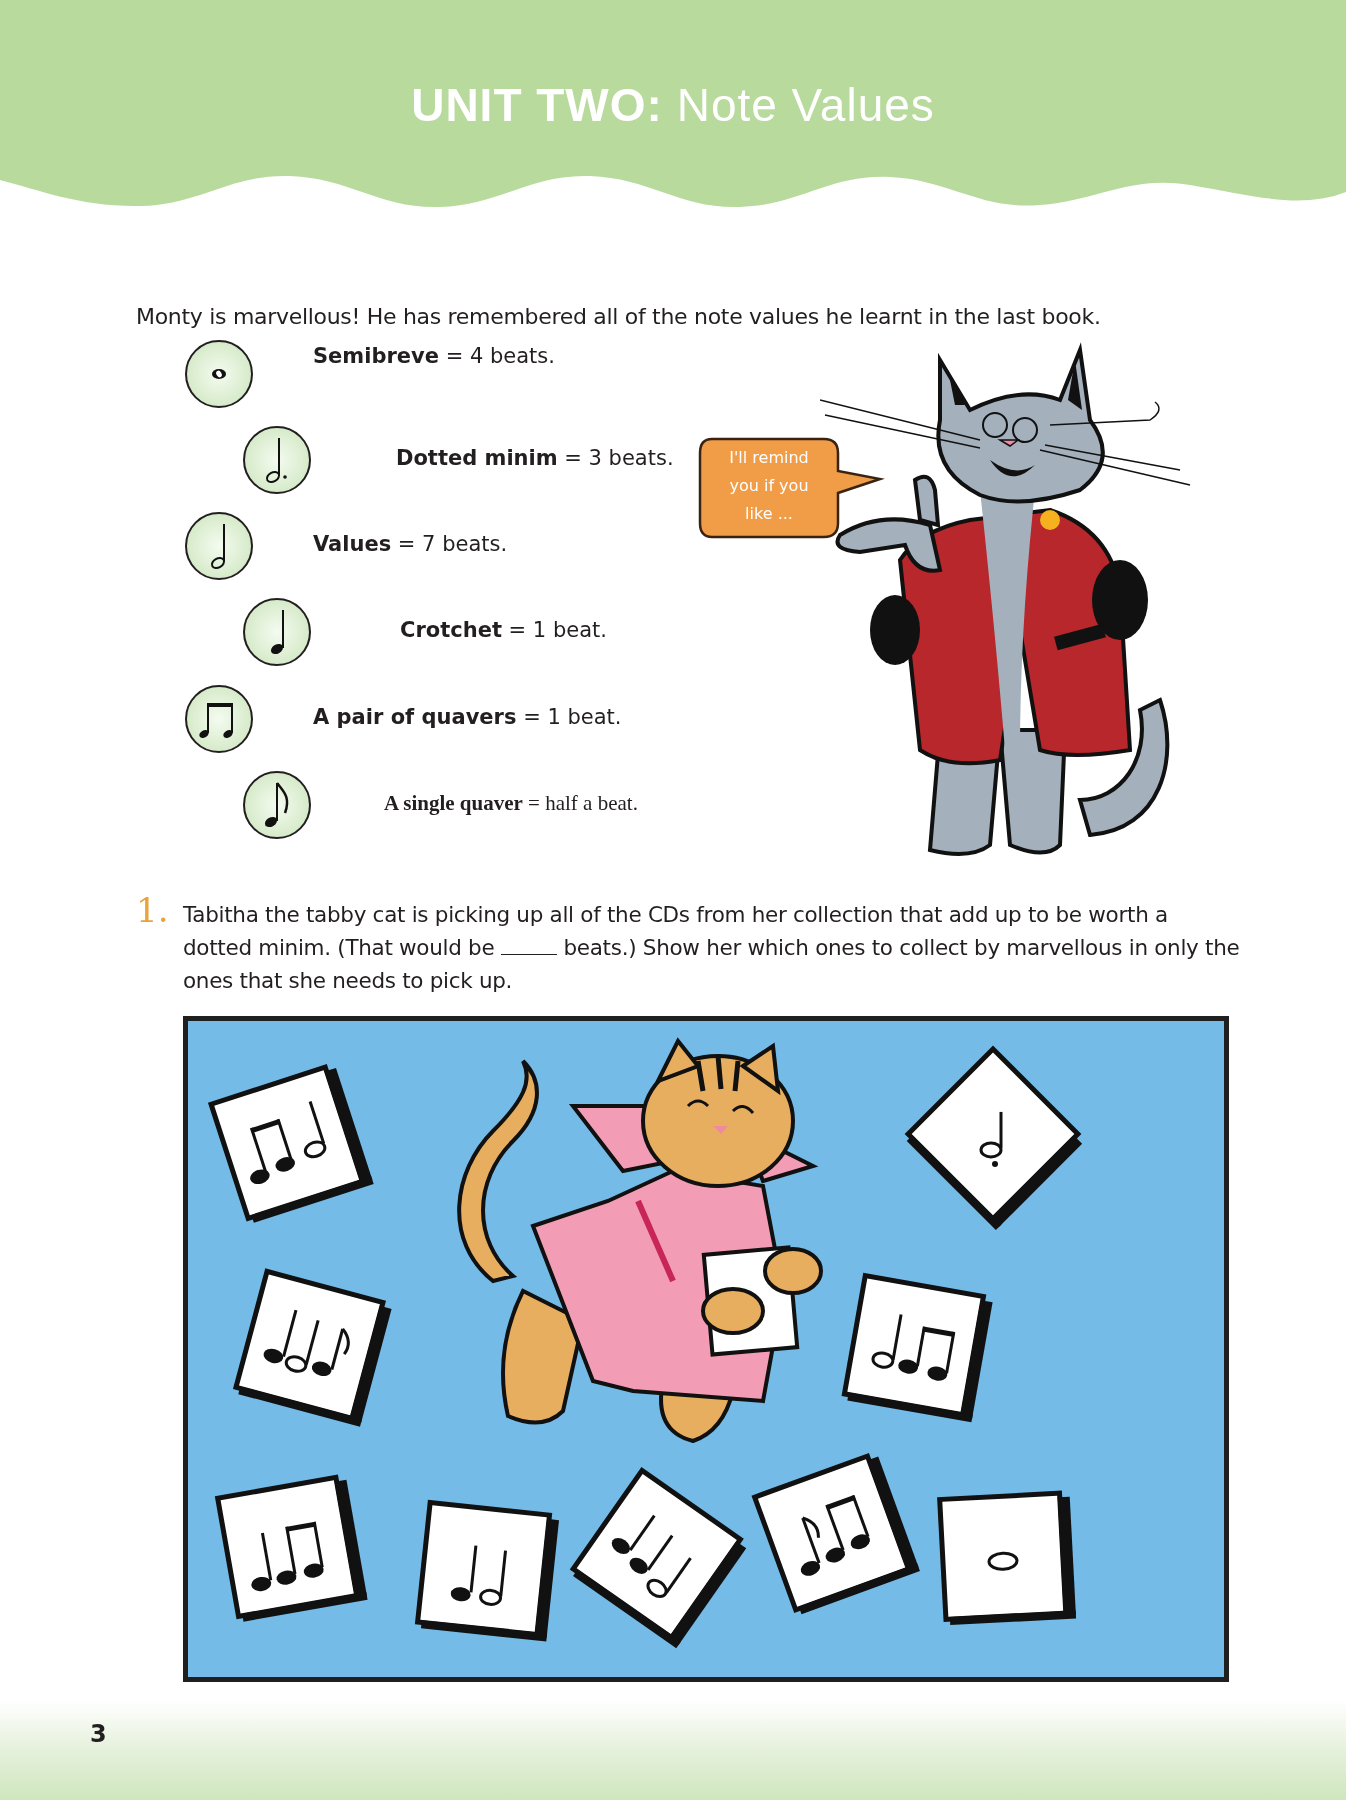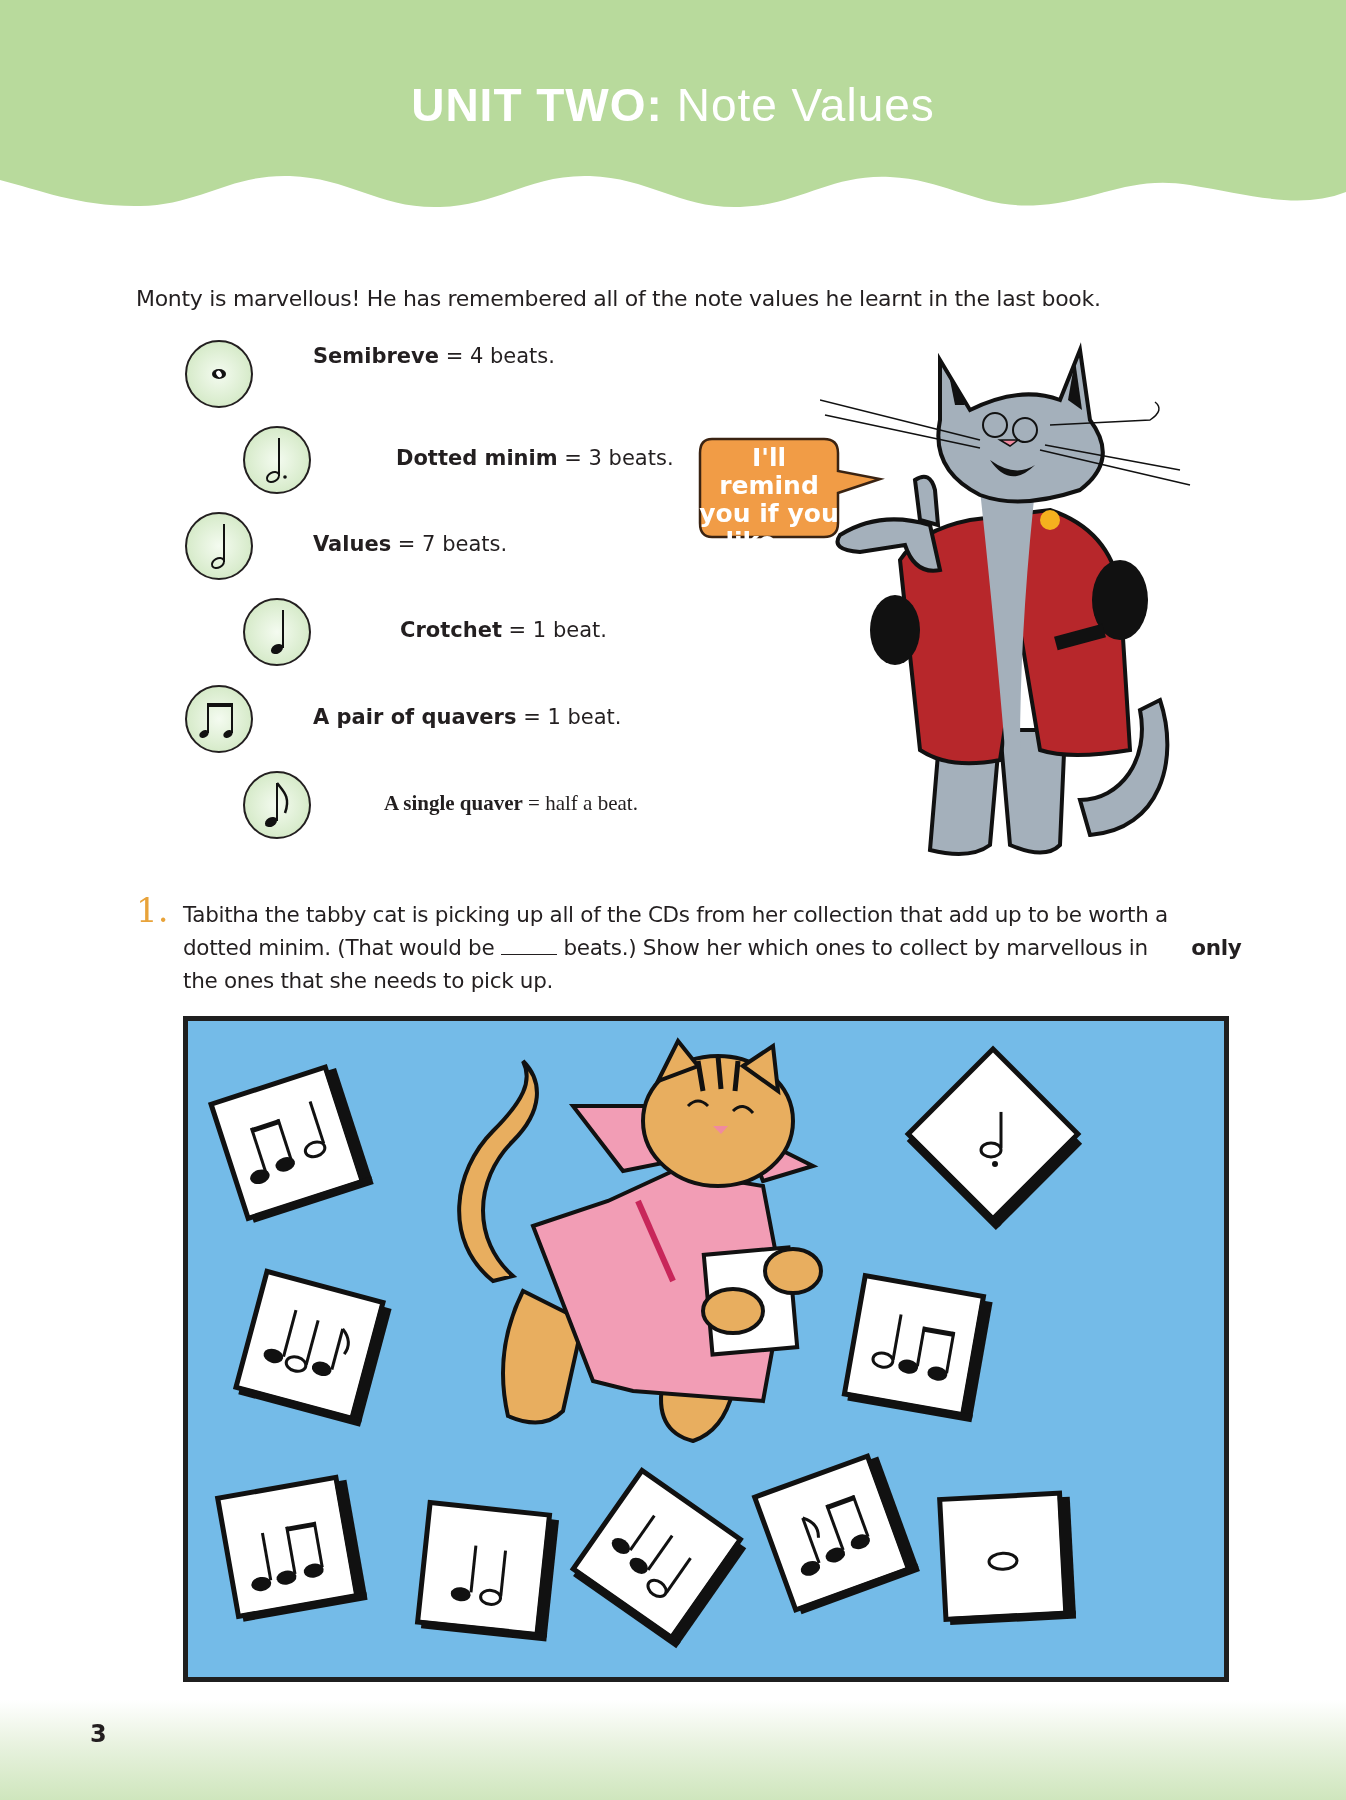--- a/index.html
+++ b/index.html
@@ -10,48 +10,48 @@
     color: #231f20;
   }
   .header-band { position: absolute; left: 0; top: 0; width: 1346px; height: 215px; }
   .header-title {
     position: absolute; left: 0; top: 78px; width: 1346px; text-align: center;
     color: #ffffff; font-size: 46px; letter-spacing: 1px;
     font-family: "Liberation Sans", sans-serif;
   }
   .header-title .bold { font-weight: bold; }
   .intro {
-    position: absolute; left: 136px; top: 286px; font-size: 22px;
+    position: absolute; left: 136px; top: 304px; font-size: 22px;
     letter-spacing: -0.3px;
   }
   .note-row { position: absolute; display: flex; align-items: center; }
   .note-circle {
     width: 68px; height: 68px; border-radius: 50%;
     border: 2px solid #231f20; box-sizing: border-box;
     background: radial-gradient(circle at 50% 50%, #f4fbf0 0%, #d9eccd 65%, #c5e2b4 100%);
     display: flex; align-items: center; justify-content: center;
   }
   .note-text { font-size: 21px; position: absolute; white-space: nowrap; }
   .note-text b { font-weight: bold; }
   .bubble {
     position: absolute; left: 698px; top: 437px; width: 146px; height: 102px;
   }
   .bubble-text {
     position: absolute; left: 698px; top: 444px; width: 146px; text-align: center;
-    color: #ffffff; font-weight: bold; font-size: 25px; line-height: 28px;
+    color: #ffffff; font-weight: normal; font-size: 16px; line-height: 28px;
   }
   .q-num {
     position: absolute; left: 136px; top: 890px; font-size: 34px; color: #e8a33a;
     font-family: "DejaVu Serif", serif;
   }
   .q-text {
     position: absolute; left: 183px; top: 898px; width: 1060px;
     font-size: 21.5px; line-height: 33px; letter-spacing: -0.3px;
   }
-  .q-text b { font-weight: bold; margin-left: 37px; }
+  .q-text b { font-weight: normal; }
   .blank { display: inline-block; width: 56px; border-bottom: 1.5px solid #231f20; height: 18px; }
   .scene {
     position: absolute; left: 183px; top: 1016px; width: 1046px; height: 666px;
     background: #74bbe8; border: 5px solid #1f1f1f; box-sizing: border-box;
   }
   .footer-band {
     position: absolute; left: 0; top: 1700px; width: 1346px; height: 100px;
     background: linear-gradient(#ffffff 0%, #e8f2df 45%, #cfe6bd 100%);
   }
   .page-num {

